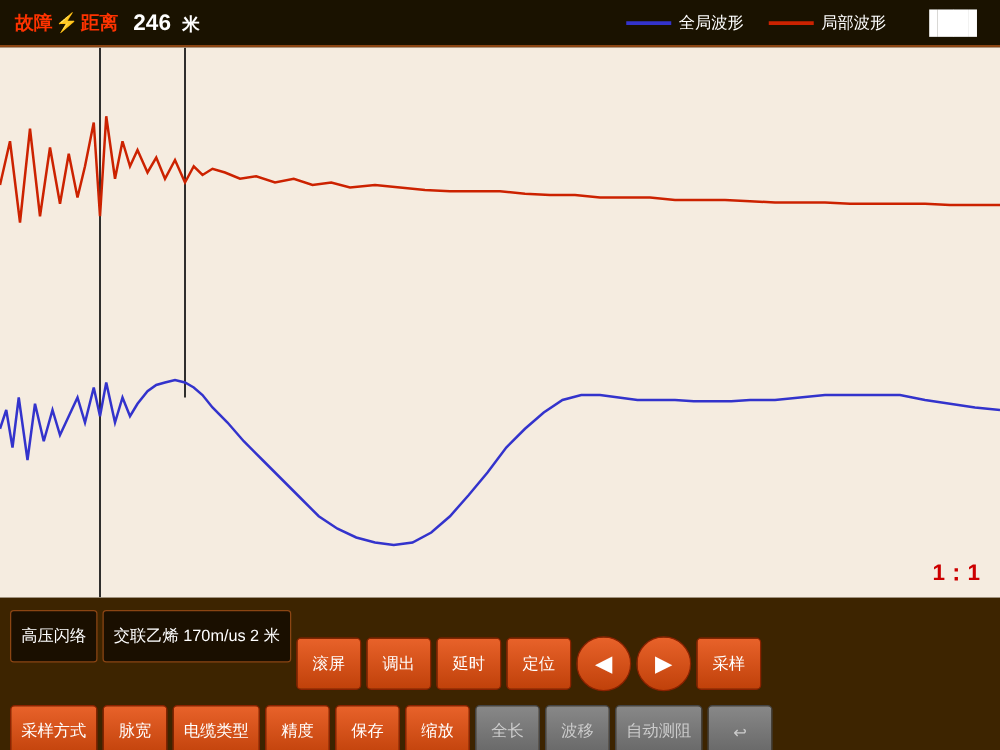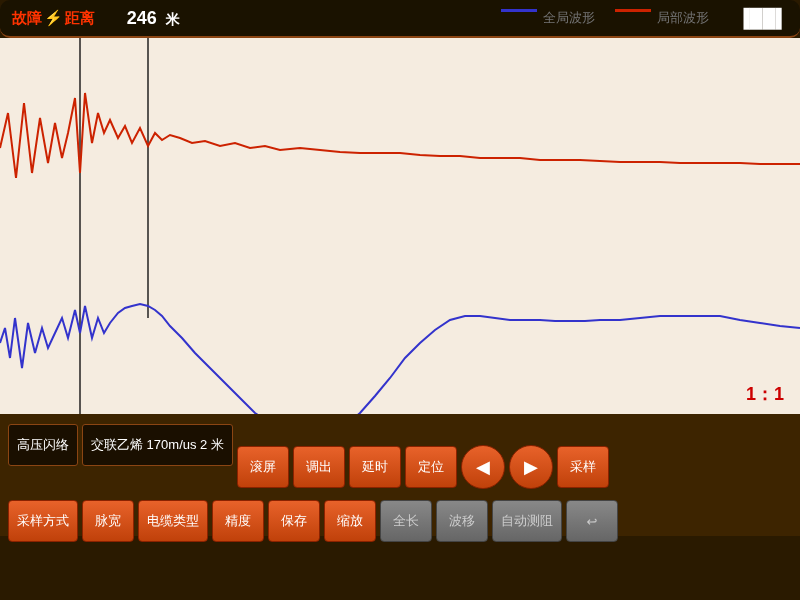--- a/index.html
+++ b/index.html
@@ -12,23 +12,22 @@
     }
 
     
     #header {
       display: flex;
       align-items: center;
       background: #1a1200;
       color: #fff;
       height: 38px;
       padding: 0 12px;
-      gap: 32px;
+      gap: 12px;
       border-bottom: 2px solid #8b4513;
-      border-radius: 10px;
     }
     #header .fault-label {
       color: #ff3300;
       font-size: 15px;
       font-weight: bold;
       display: flex;
       align-items: center;
       gap: 2px;
     }
     #header .distance-value {
@@ -37,40 +36,40 @@
       font-weight: bold;
     }
     #header .legend {
       display: flex;
       align-items: center;
       gap: 20px;
       margin-left: auto;
     }
     #header .legend-item {
       display: flex;
-      align-items: flex-start;
+      align-items: center;
       gap: 6px;
-      color: #737373;
+      color: #ffffff;
       font-size: 13px;
     }
     #header .legend-line {
       width: 36px;
       height: 3px;
     }
     #header .battery {
       color: #fff;
       font-size: 18px;
       margin-left: 8px;
     }
 
     
     #chart-area {
       background: #f5ece0;
       width: 800px;
-      height: 376px;
+      height: 440px;
       position: relative;
       overflow: hidden;
     }
 
     #chart-svg {
       width: 800px;
       height: 440px;
     }
 
     .ratio-label {

